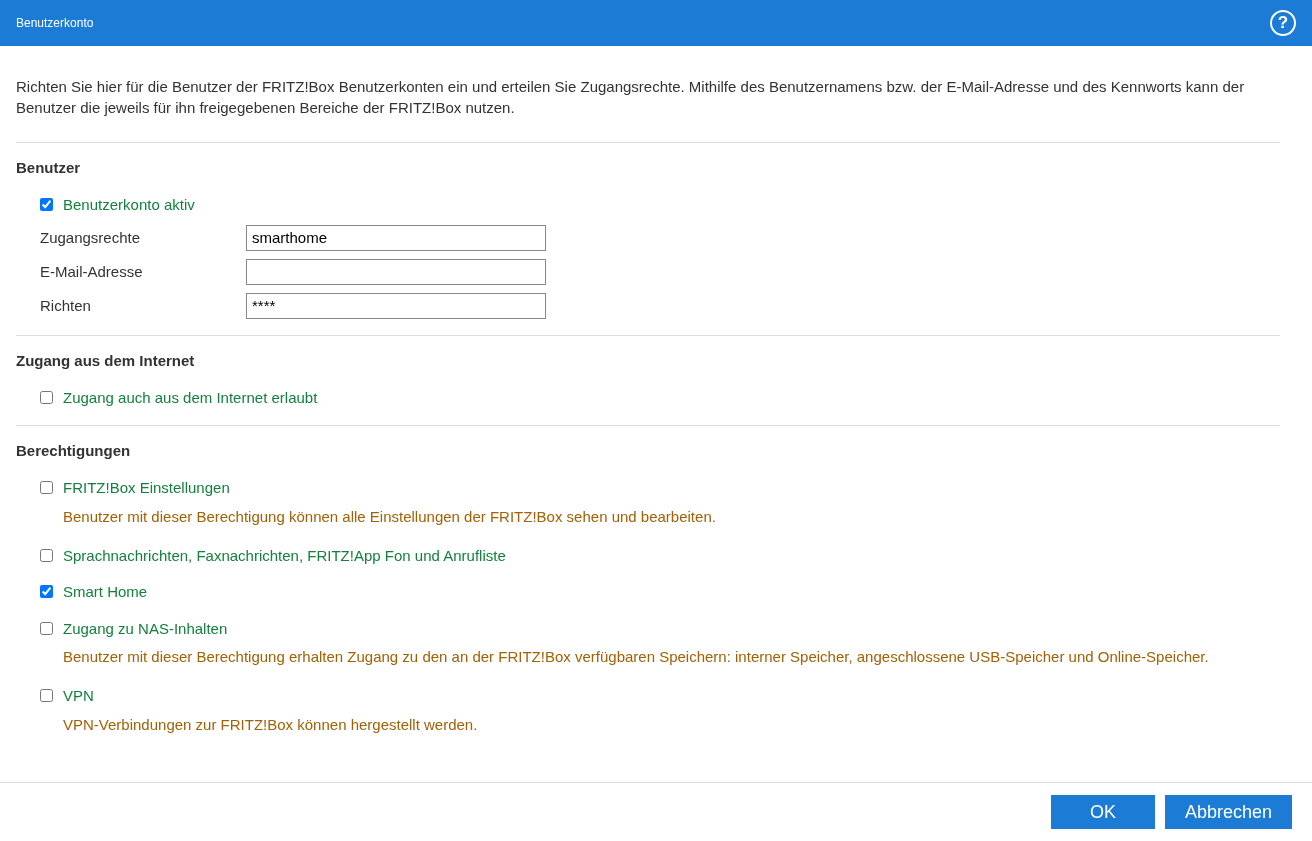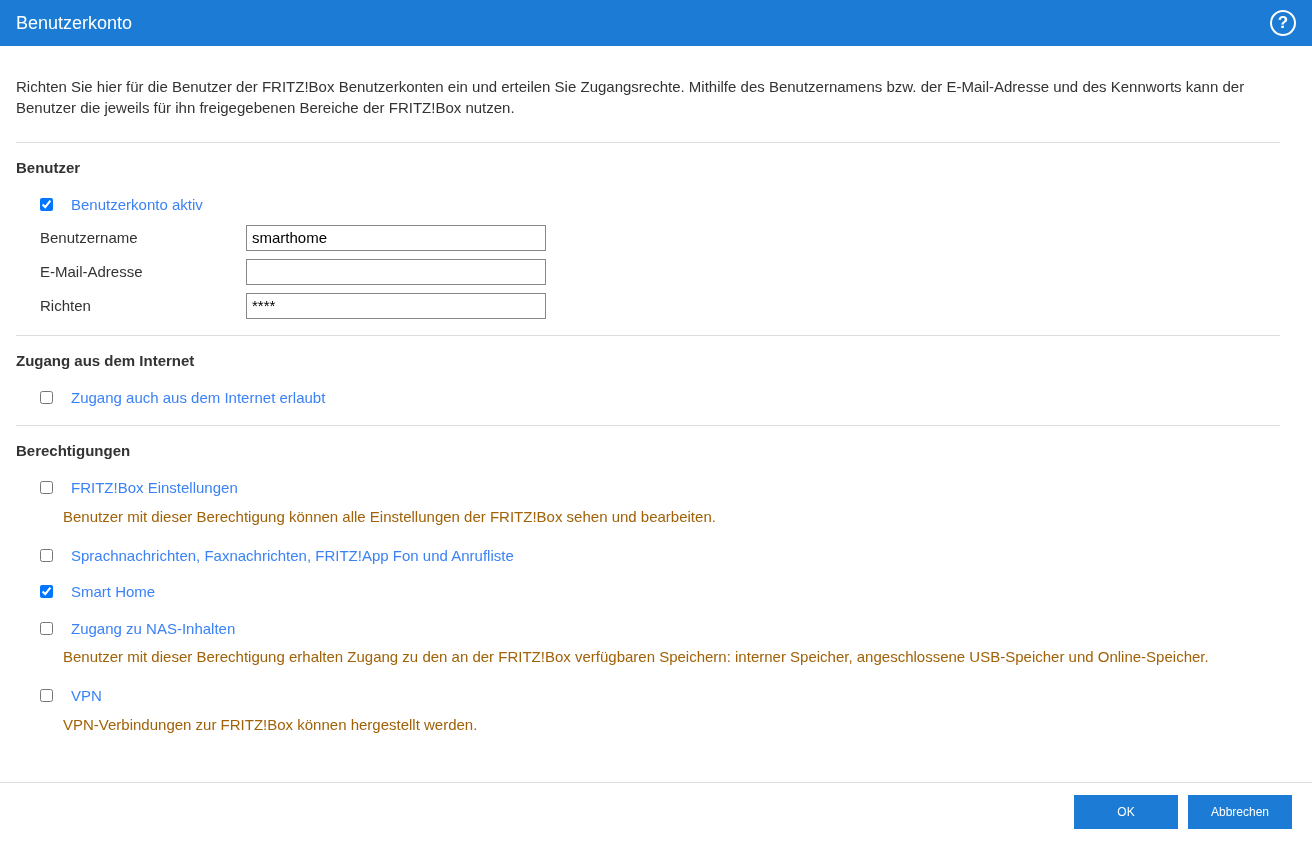--- a/index.html
+++ b/index.html
@@ -21,21 +21,21 @@
     .header {
       background: #1c7cd5;
       color: #fff;
       height: 46px;
       display: flex;
       align-items: center;
       justify-content: space-between;
       padding: 0 16px;
     }
     .header-title {
-      font-size: 18px;
+      font-size: 12px;
       font-weight: 400;
     }
     .help-icon {
       width: 26px;
       height: 26px;
       border: 2px solid #fff;
       border-radius: 50%;
       display: flex;
       align-items: center;
       justify-content: center;
@@ -89,23 +89,22 @@
     }
     .checkbox-row input[type="checkbox"] {
       margin-top: 4px;
       margin-right: 10px;
       flex-shrink: 0;
     }
     .checkbox-row .cb-body {
       flex: 1;
     }
     .checkbox-row .cb-label {
-      color: #3b82f6;
+      color: #15803d;
       line-height: 1.5;
-      margin-left: 8px;
     }
     .checkbox-desc {
       color: #a16207;
       padding: 2px 0 8px 47px;
       line-height: 1.4;
     }
     .perm-group {
       margin-bottom: 6px;
     }
     .section-block {
@@ -119,21 +118,21 @@
       gap: 10px;
       background: #fff;
     }
     .btn {
       background: #1c7cd5;
       color: #fff;
       border: none;
       height: 34px;
       min-width: 104px;
       padding: 0 20px;
-      font-size: 12px;
+      font-size: 18px;
       cursor: pointer;
       font-family: inherit;
     }
   </style>
 </head>
 <body>
 
 <div class="header">
   <div class="header-title">Benutzerkonto</div>
   <div class="help-icon">?</div>
@@ -147,21 +146,21 @@
     <div class="section-title">Benutzer</div>
 
     <div class="checkbox-row">
       <input type="checkbox" id="cb-active" checked="" style="">
       <div class="cb-body">
         <label for="cb-active" class="cb-label">Benutzerkonto aktiv</label>
       </div>
     </div>
 
     <div class="form-row">
-      <label class="field-label">Benutzername</label>
+      <label class="field-label">Zugangsrechte</label>
       <input type="text" value="smarthome" style="">
     </div>
     <div class="form-row">
       <label class="field-label">E-Mail-Adresse</label>
       <input type="text" value="" style="">
     </div>
     <div class="form-row">
       <label class="field-label">Richten</label>
       <input type="text" value="****" style="">
     </div>

